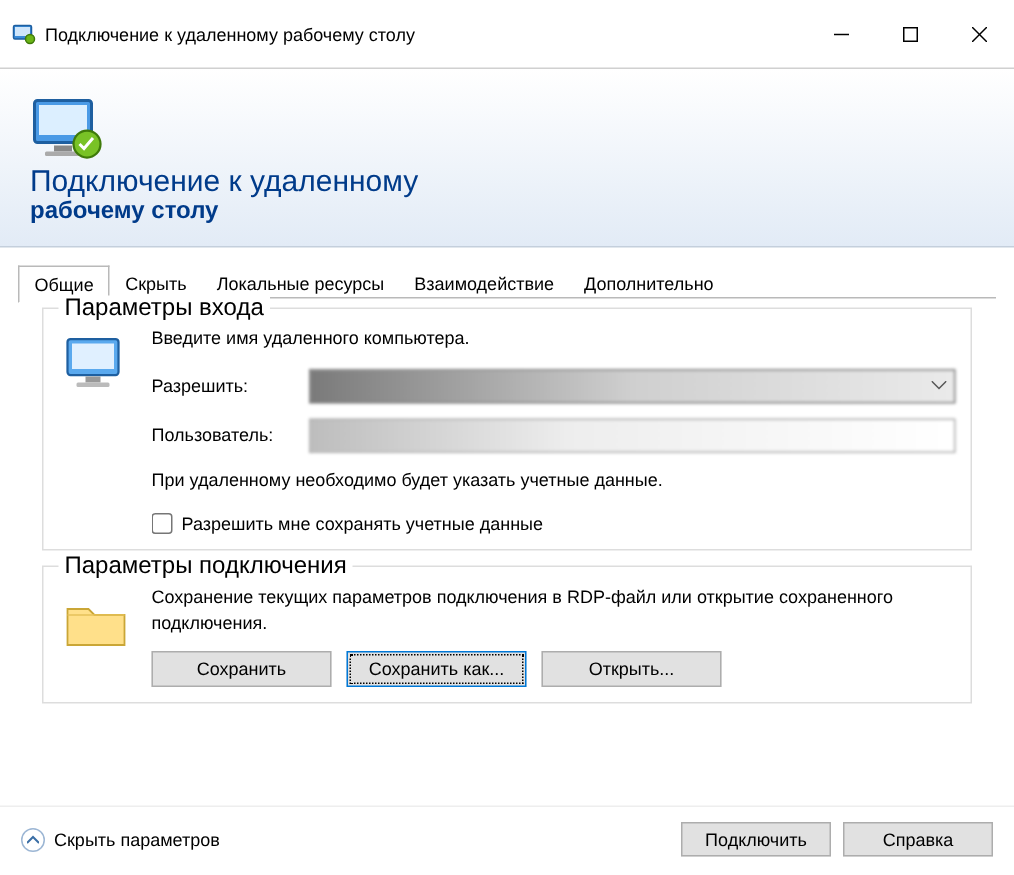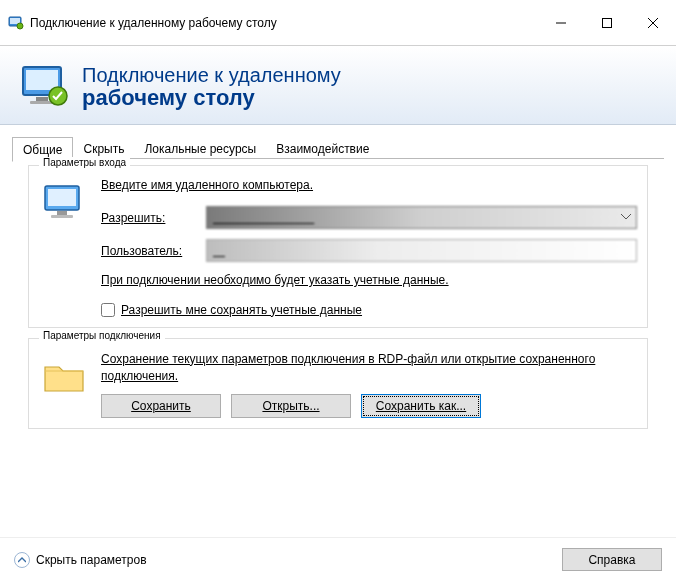--- a/index.html
+++ b/index.html
@@ -3,36 +3,36 @@
   <meta charset="utf-8">
   <style>
     * { box-sizing: border-box; margin: 0; padding: 0; }
     body { font-family: "Segoe UI", Tahoma, sans-serif; font-size: 12px; background: #fff; width: 676px; height: 583px; overflow: hidden; }
 
     .titlebar { height: 46px; display: flex; align-items: center; border-bottom: 1px solid #d0d0d0; background: #fff; }
     .titlebar-icon { width: 16px; height: 16px; margin: 0 6px 0 8px; }
     .titlebar-text { flex: 1; font-size: 12px; color: #000; }
     .win-btn { width: 46px; height: 30px; display: flex; align-items: center; justify-content: center; color: #000; cursor: pointer; }
 
-    .header { display: flex; align-items: flex-end; padding: 16px 20px 14px 20px; background: linear-gradient(#ffffff, #e2ebf6); border-bottom: 1px solid #c4cfdc; }
+    .header { display: flex; align-items: flex-start; padding: 16px 20px 14px 20px; background: linear-gradient(#ffffff, #e2ebf6); border-bottom: 1px solid #c4cfdc; flex-direction: column; }
     .header-icon { width: 48px; height: 48px; margin-right: 14px; }
     .header-title1 { font-size: 20px; color: #003b8a; font-weight: 400; line-height: 1.1; }
-    .header-title2 { font-size: 22px; color: #003b8a; font-weight: 700; line-height: 1.1; }
+    .header-title2 { font-size: 16px; color: #003b8a; font-weight: 700; line-height: 1.1; }
 
     .tabs-wrap { padding: 8px 12px 4px 12px; }
     .tabs { display: flex; border-bottom: 1px solid #b9b9b9; }
     .tab { padding: 5px 10px 4px 10px; font-size: 12px; color: #000; cursor: pointer; position: relative; top: 4px; }
     .tab.active { border: 1px solid #b9b9b9; border-bottom: 1px solid #fff; background: #fff; }
 
     .content { padding: 6px 16px 2px 16px; }
 
     .group { border: 1px solid #ddd; margin-bottom: 10px; padding: 8px 10px 10px 10px; position: relative; }
-    .group-legend { position: absolute; top: -9px; left: 10px; background: #fff; padding: 0 4px; font-size: 10px; color: #000; }
+    .group-legend { position: absolute; top: -9px; left: 10px; background: #fff; padding: 0 4px; font-size: 16px; color: #000; }
 
-    .inner { display: flex; text-decoration: underline; }
+    .inner { display: flex; }
     .group-icon { width: 48px; height: 48px; margin: 6px 12px 0 2px; flex-shrink: 0; }
     .group-body { flex: 1; padding-top: 4px; }
     .row { display: flex; align-items: center; margin-bottom: 10px; }
     .label { width: 105px; color: #000; font-size: 12px; }
     .instr { color: #000; font-size: 12px; margin-bottom: 14px; }
     .note { color: #000; font-size: 12px; margin: 10px 0 14px 0; line-height: 1.4; }
 
     .combo { flex: 1; position: relative; height: 23px; display: flex; align-items: center; }
     .combo-input { flex: 1; height: 23px; border: 1px solid #7a7a7a; padding: 0 22px 0 6px; font-size: 12px; background: linear-gradient(90deg, #7a7a7a 0%, #cfcfcf 50%, #eaeaea 100%); color: transparent; }
     .combo-arrow { position: absolute; right: 4px; top: 4px; width: 14px; height: 14px; display:flex; align-items:center; justify-content:center; pointer-events:none; }
@@ -100,20 +100,21 @@
     <div class="header-title2">рабочему столу</div>
   </div>
 </div>
 
 <div class="tabs-wrap">
   <div class="tabs">
     <div class="tab active">Общие</div>
     <div class="tab">Скрыть</div>
     <div class="tab">Локальные ресурсы</div>
     <div class="tab">Взаимодействие</div>
+    <div class="tab">Дополнительно</div>
   </div>
 
   <div class="content">
 
     <div class="group">
       <span class="group-legend">Параметры входа</span>
       <div class="inner">
         <span class="group-icon">
           <svg viewBox="0 0 48 48">
               <rect x="4" y="6" width="34" height="24" rx="2" fill="#5aa9ee" stroke="#1e5fa0" stroke-width="1.5"></rect>
@@ -132,21 +133,21 @@
                   <svg width="10" height="6">
                     <path d="M0 0 L5 5 L10 0" fill="none" stroke="#555"></path>
                   </svg>
                 </span>
             </div>
           </div>
           <div class="row">
             <div class="label">Пользователь:</div>
             <input class="textfield blur" value="···" style="">
           </div>
-          <div class="note">При подключении необходимо будет указать учетные данные.</div>
+          <div class="note">При удаленному необходимо будет указать учетные данные.</div>
           <label class="chk">
             <input type="checkbox" style="">
             <span>Разрешить мне сохранять учетные данные</span>
           </label>
         </div>
       </div>
     </div>
 
     <div class="group">
       <span class="group-legend">Параметры подключения</span>
@@ -154,33 +155,34 @@
         <span class="group-icon">
           <svg viewBox="0 0 48 48">
               <path d="M4 14 L4 38 L42 38 L42 18 L22 18 L18 14 Z" fill="#ffe08a" stroke="#caa636" stroke-width="1.2"></path>
               <path d="M4 18 L42 18" stroke="#e6c25a"></path>
             </svg>
         </span>
         <div class="group-body">
           <div class="instr" style="margin-bottom:10px; line-height:1.4;">Сохранение текущих параметров подключения в RDP-файл или открытие сохраненного подключения.</div>
           <div class="btnrow">
             <button class="btn">Сохранить</button>
+            <button class="btn focus">Сохранить как...</button>
             <button class="btn">Открыть...</button>
-            <button class="btn focus">Сохранить как...</button>
           </div>
         </div>
       </div>
     </div>
   </div>
 </div>
 
 <div class="footer">
   <div class="collapse">
     <span class="collapse-icon">
         <svg width="8" height="8">
           <path d="M0 6 L4 2 L8 6" fill="none" stroke="#3a6ea5" stroke-width="1.3"></path>
         </svg>
       </span>
     <span>Скрыть параметров</span>
   </div>
   <div class="footer-spacer"></div>
+  <button class="btn-main">Подключить</button>
   <button class="btn-main">Справка</button>
 </div>
 
 </body></html>

